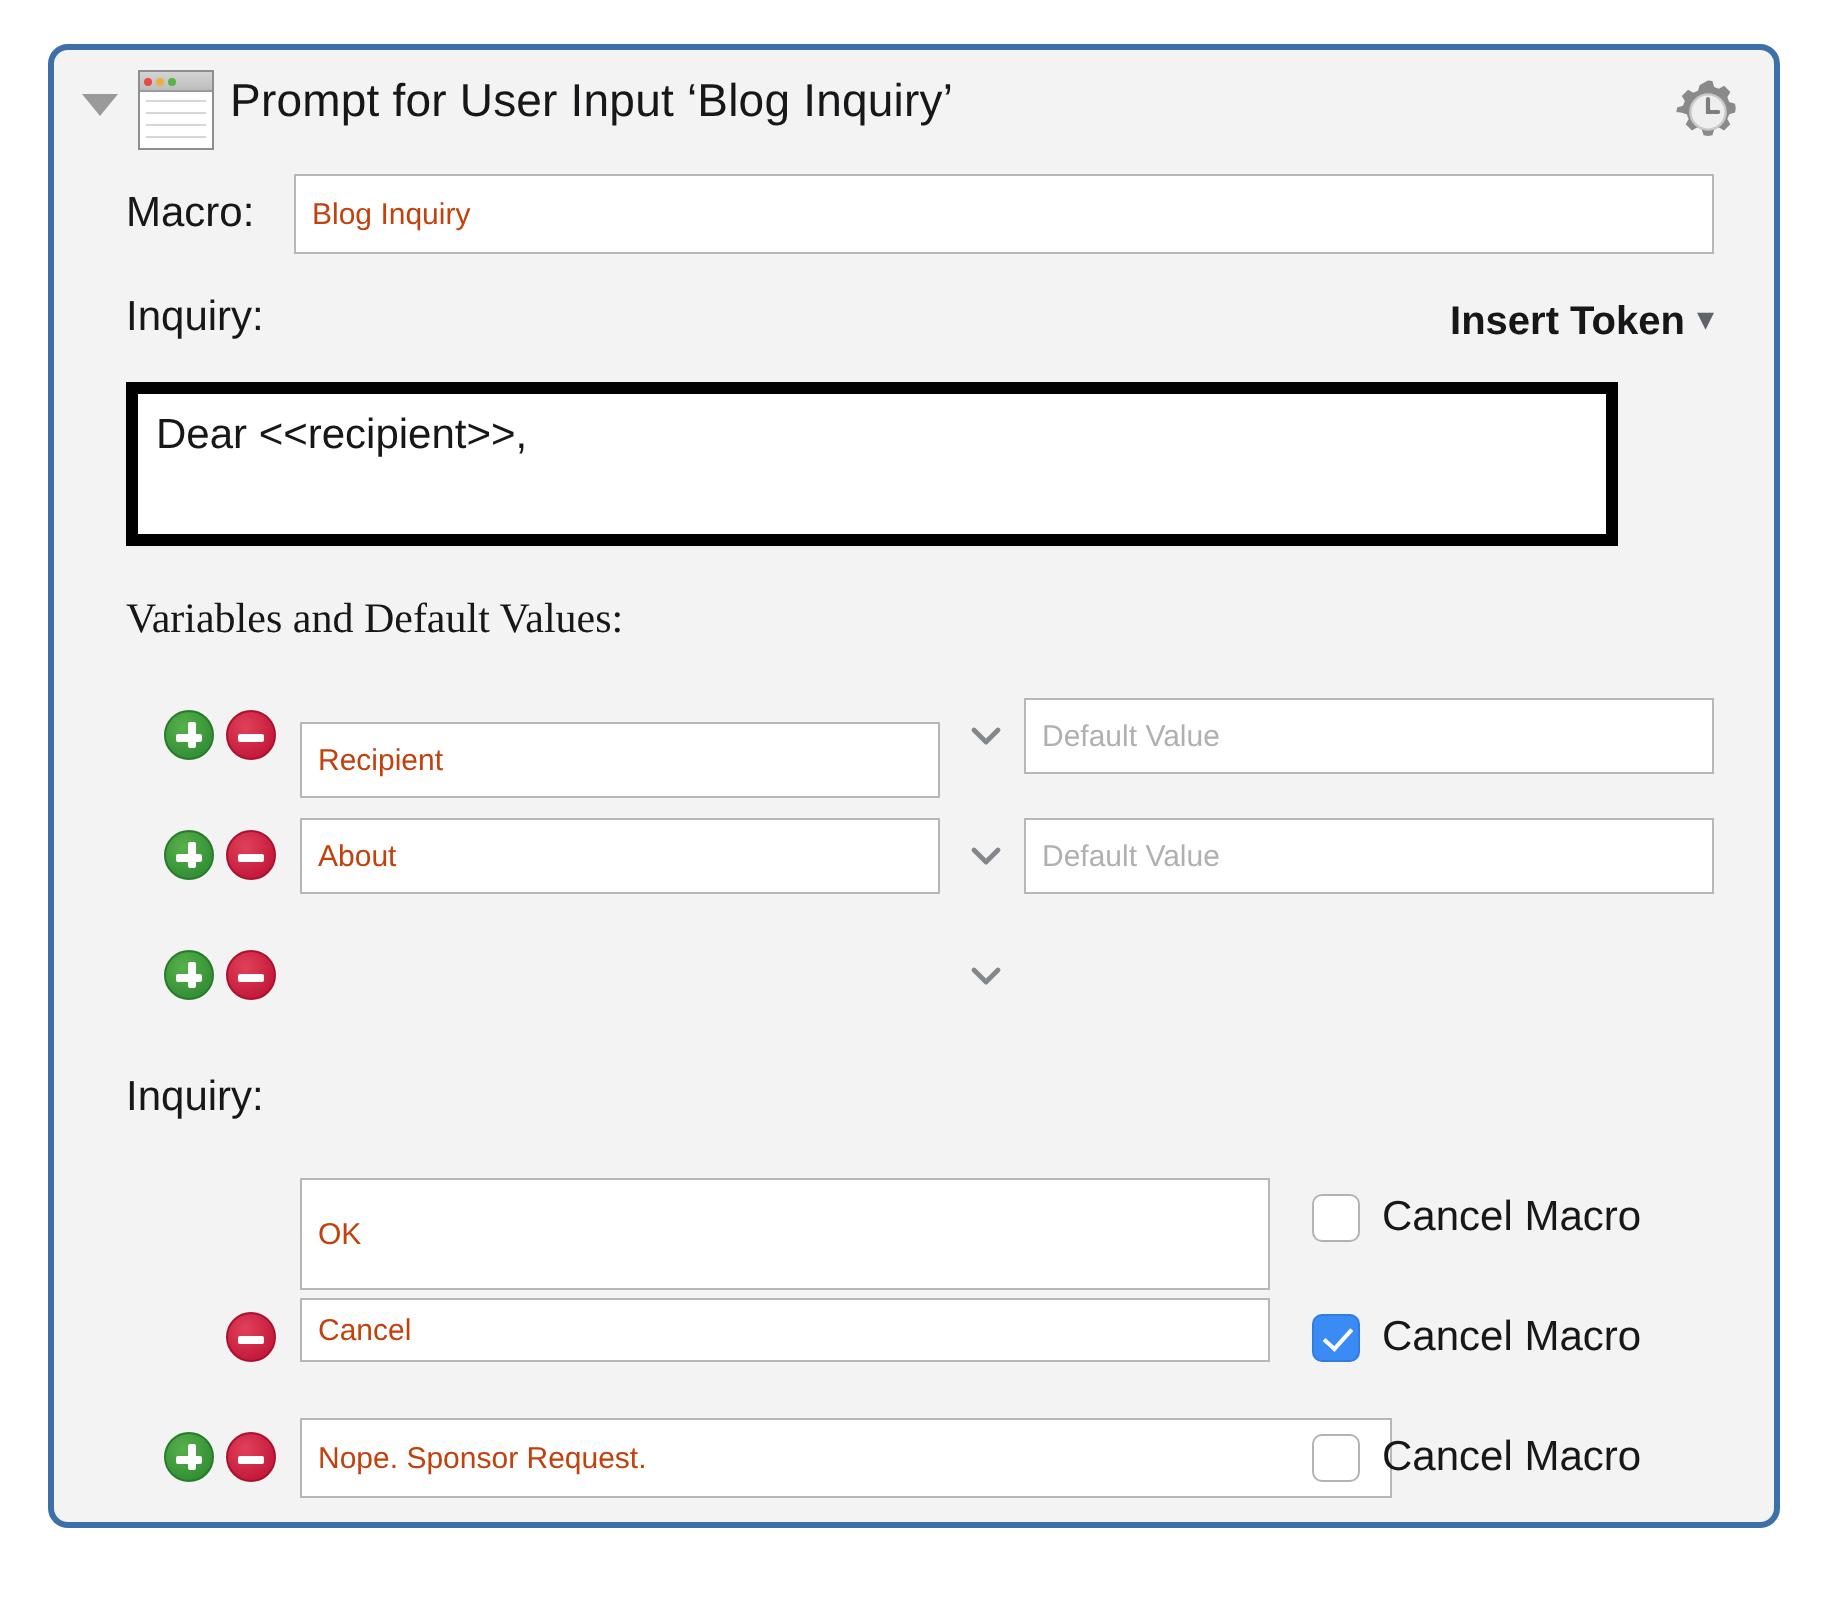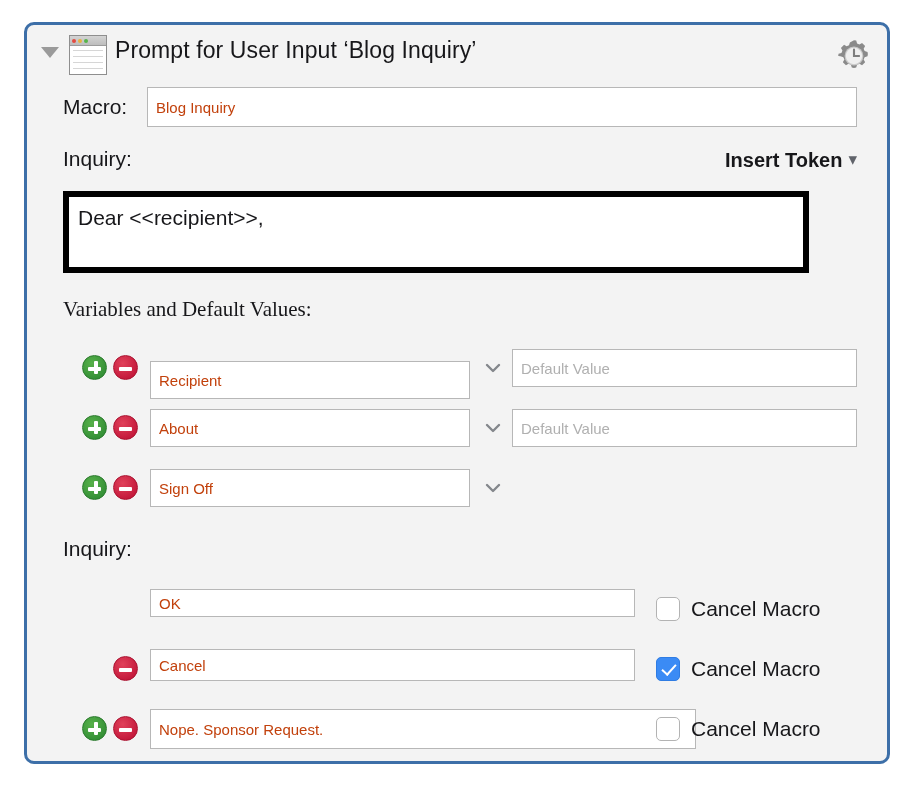--- a/index.html
+++ b/index.html
@@ -306,30 +306,29 @@
   </div>
   <input class="txt" type="text" style="left: 485px; top: 384px; width: 345px; height: 38px;" placeholder="Default Value">
 
   <div class="circle-btn plus" style="left:55px; top:450px;">
       <i class="bar h"></i>
       <i class="bar v"></i>
     </div>
   <div class="circle-btn minus" style="left:86px; top:450px;">
       <i class="bar h"></i>
     </div>
-  <input class="txt" type="text" style="left: 123px; top: 444px; width: 320px; height: 38px;" value="Sign Off">
   <div class="var-chevron" style="left:455px; top:452px;">
     <svg width="22" height="22" viewBox="0 0 22 22">
         <path d="M5 8l6 6 6-6" stroke="#84878c" stroke-width="2.4" fill="none" stroke-linecap="round" stroke-linejoin="round"></path>
       </svg>
   </div>
 
   <div class="field-label" style="left:36px; top:512px;">Inquiry:</div>
 
-  <input class="txt" type="text" style="left: 123px; top: 564px; width: 485px; height: 28px;" value="OK">
+  <input class="txt" type="text" style="left: 123px; top: 564px; width: 485px; height: 56px;" value="OK">
   <div class="cbx-row" style="left:629px; top:572px;">
     <span class="cbx"></span>
     <span class="cbx-label">Cancel Macro</span>
   </div>
 
   <div class="circle-btn minus" style="left:86px; top:631px;">
       <i class="bar h"></i>
     </div>
   <input class="txt" type="text" style="left: 123px; top: 624px; width: 485px; height: 32px;" value="Cancel">
   <div class="cbx-row" style="left:629px; top:632px;">

